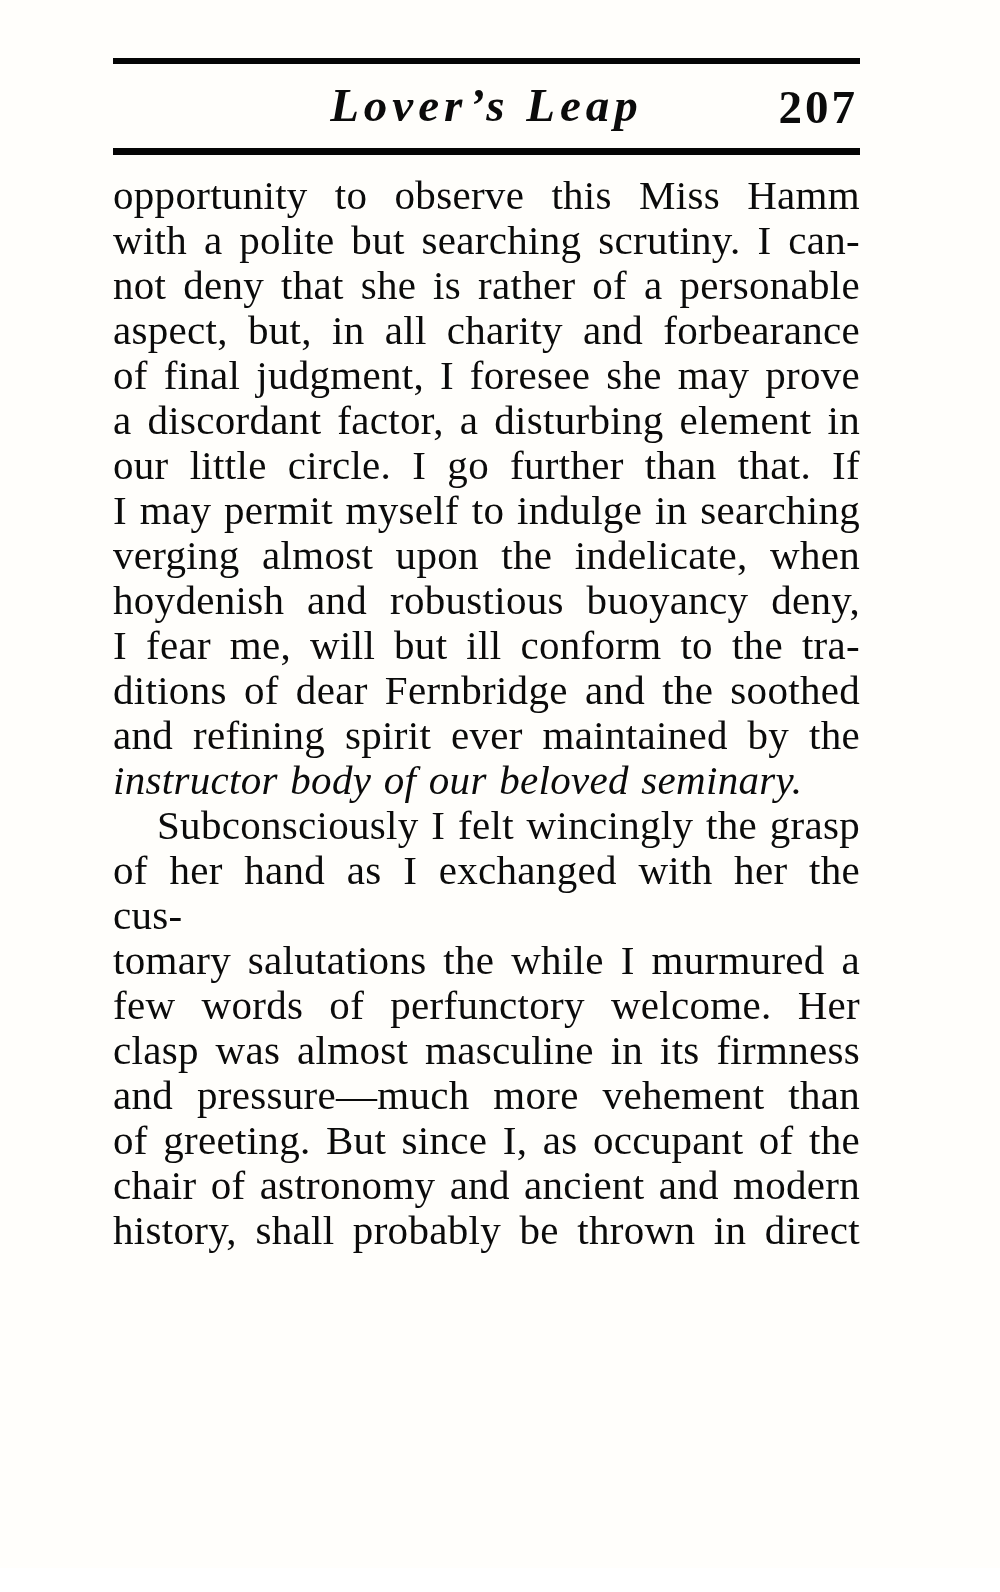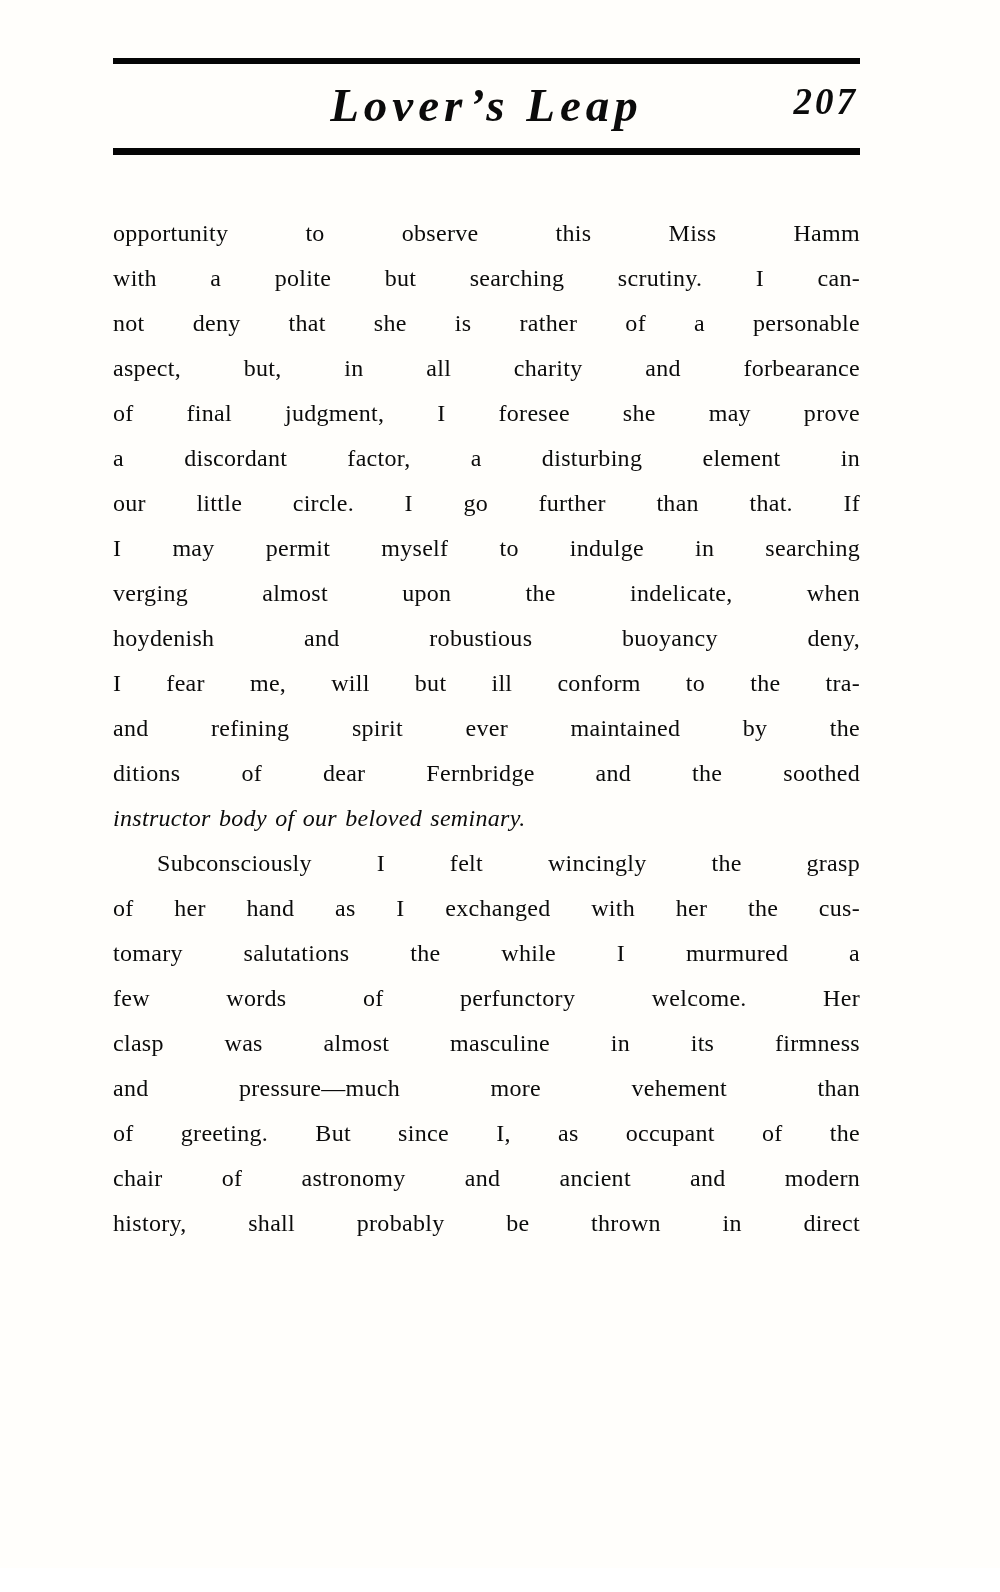--- a/index.html
+++ b/index.html
@@ -42,30 +42,29 @@
     text-align: center;
     font-style: italic;
     font-weight: bold;
     font-size: 47px;
     letter-spacing: 5px;
   }
   .page-num {
     position: absolute;
     right: 2px;
     top: 16px;
-    font-style: italic;
     font-weight: bold;
-    font-size: 37px;
+    font-size: 47px;
     letter-spacing: 3px;
   }
 
   
   .body-text {
-    margin-top: 56px;
-    font-size: 24px;
+    margin-top: 18px;
+    font-size: 41px;
     line-height: 45px;
     letter-spacing: 0.3px;
     word-spacing: 2px;
   }
   .line {
     text-align: justify;
     text-align-last: justify;
   }
   .line.para-end {
     text-align-last: left;
@@ -95,22 +94,22 @@
         <div class="line">with a polite but searching scrutiny. I can-</div>
         <div class="line">not deny that she is rather of a personable</div>
         <div class="line">aspect, but, in all charity and forbearance</div>
         <div class="line">of final judgment, I foresee she may prove</div>
         <div class="line">a discordant factor, a disturbing element in</div>
         <div class="line">our little circle. I go further than that. If</div>
         <div class="line">I may permit myself to indulge in searching</div>
         <div class="line">verging almost upon the indelicate, when</div>
         <div class="line">hoydenish and robustious buoyancy deny,</div>
         <div class="line">I fear me, will but ill conform to the tra-</div>
+        <div class="line">ditions of dear Fernbridge and the soothed</div>
         <div class="line">and refining spirit ever maintained by the</div>
-        <div class="line">ditions of dear Fernbridge and the soothed</div>
         <div class="line para-end">instructor body of our beloved seminary.</div>
       </div>
       <div class="paragraph">
         <div class="line first-indent">Subconsciously I felt wincingly the grasp</div>
         <div class="line">of her hand as I exchanged with her the cus-</div>
         <div class="line">tomary salutations the while I murmured a</div>
         <div class="line">few words of perfunctory welcome. Her</div>
         <div class="line">clasp was almost masculine in its firmness</div>
         <div class="line">and pressure—much more vehement than</div>
         <div class="line">of greeting. But since I, as occupant of the</div>

